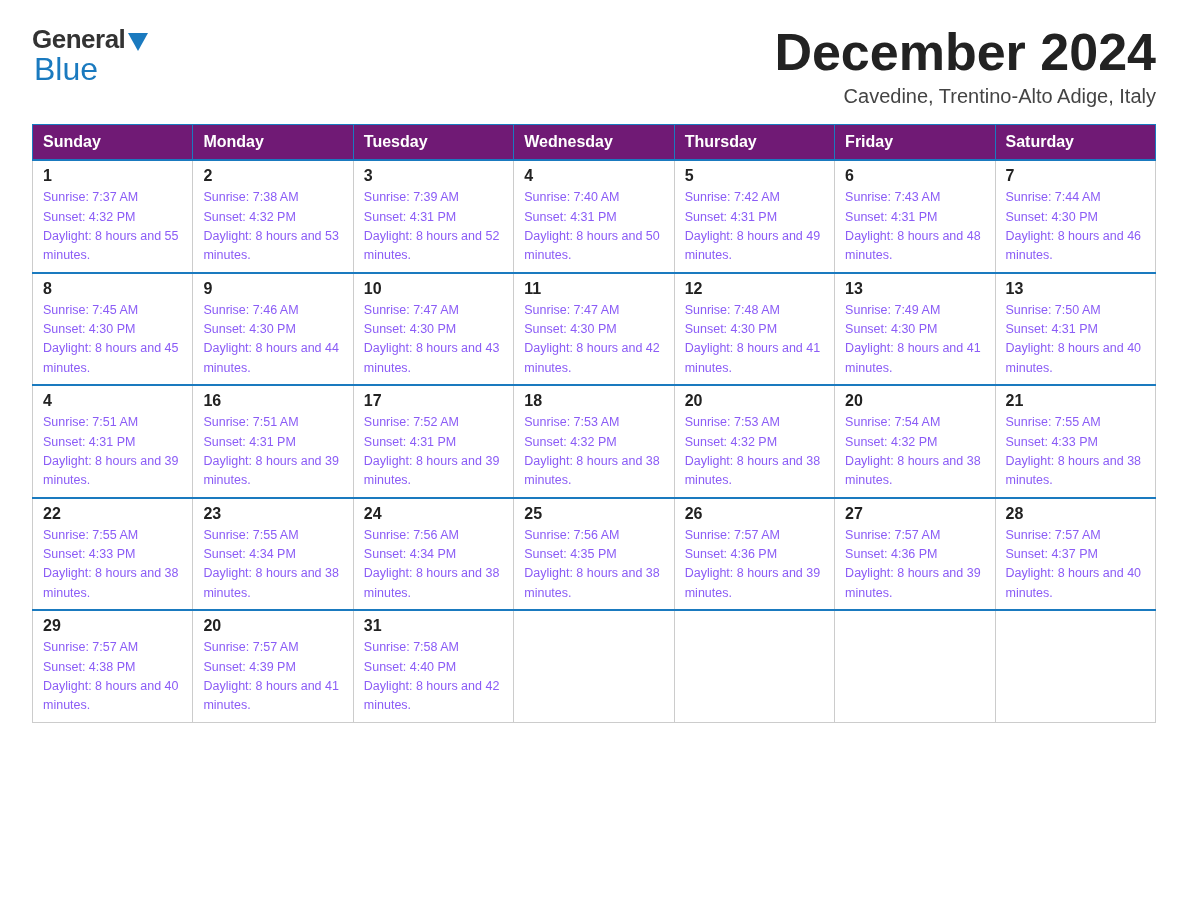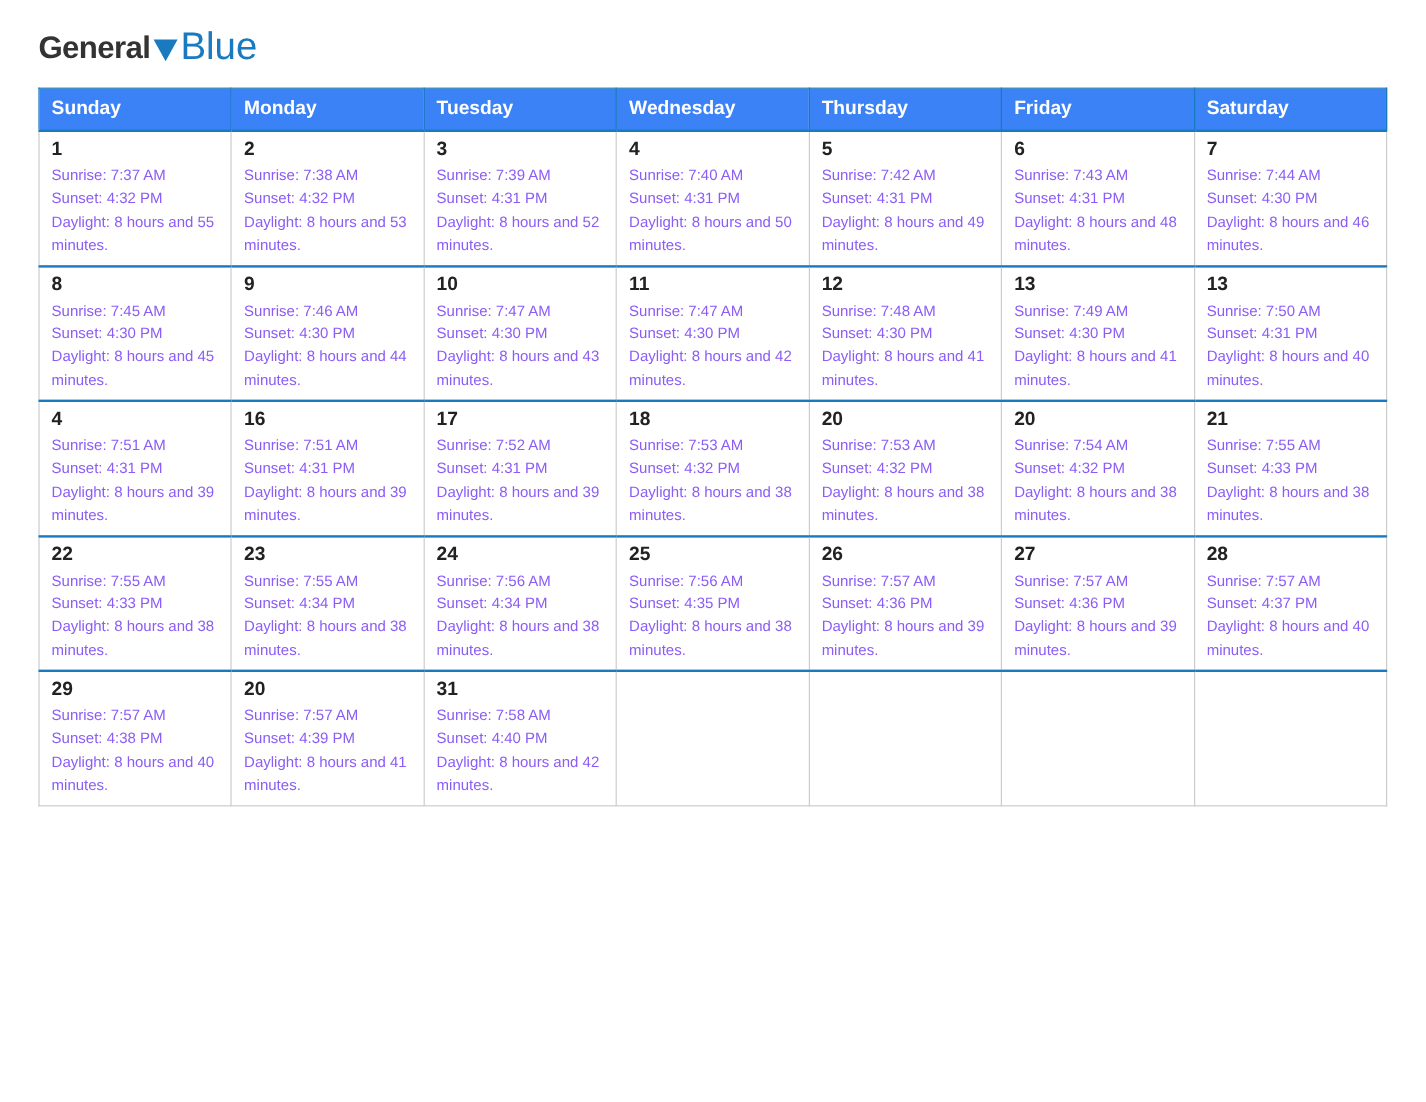--- a/index.html
+++ b/index.html
@@ -11,21 +11,21 @@
       min-height: 918px;
     }
     .header {
       display: flex;
       justify-content: space-between;
       align-items: flex-start;
       margin-bottom: 16px;
     }
     .logo {
       display: flex;
-      flex-direction: row;
+      flex-direction: column;
       align-items: flex-start;
       justify-content: space-between;
     }
     .logo-top {
       display: flex;
       align-items: center;
     }
     .logo-general {
       font-size: 26px;
       font-weight: bold;
@@ -61,21 +61,21 @@
       font-size: 20px;
       color: #444;
       margin-top: 4px;
     }
     .calendar {
       width: 100%;
       border-collapse: collapse;
       border: 1px solid #1a7abf;
     }
     .calendar th {
-      background-color: #3b82f6;
+      background-color: #701a75;
       color: #fff;
       font-size: 16px;
       font-weight: bold;
       padding: 8px 10px;
       text-align: left;
       border: 1px solid #1a7abf;
     }
     .calendar td {
       vertical-align: top;
       padding: 6px 10px;
@@ -114,20 +114,24 @@
 </head>
 <body>
 
 <div class="header">
   <div class="logo">
     <div class="logo-top">
       <span class="logo-general">General</span>
       <div class="logo-arrow"></div>
     </div>
     <span class="logo-blue">Blue</span>
+  </div>
+  <div class="title-section">
+    <div class="main-title">December 2024</div>
+    <div class="subtitle">Cavedine, Trentino-Alto Adige, Italy</div>
   </div>
 </div>
 
 <table class="calendar">
   <thead>
     <tr>
       <th>Sunday</th>
       <th>Monday</th>
       <th>Tuesday</th>
       <th>Wednesday</th>

